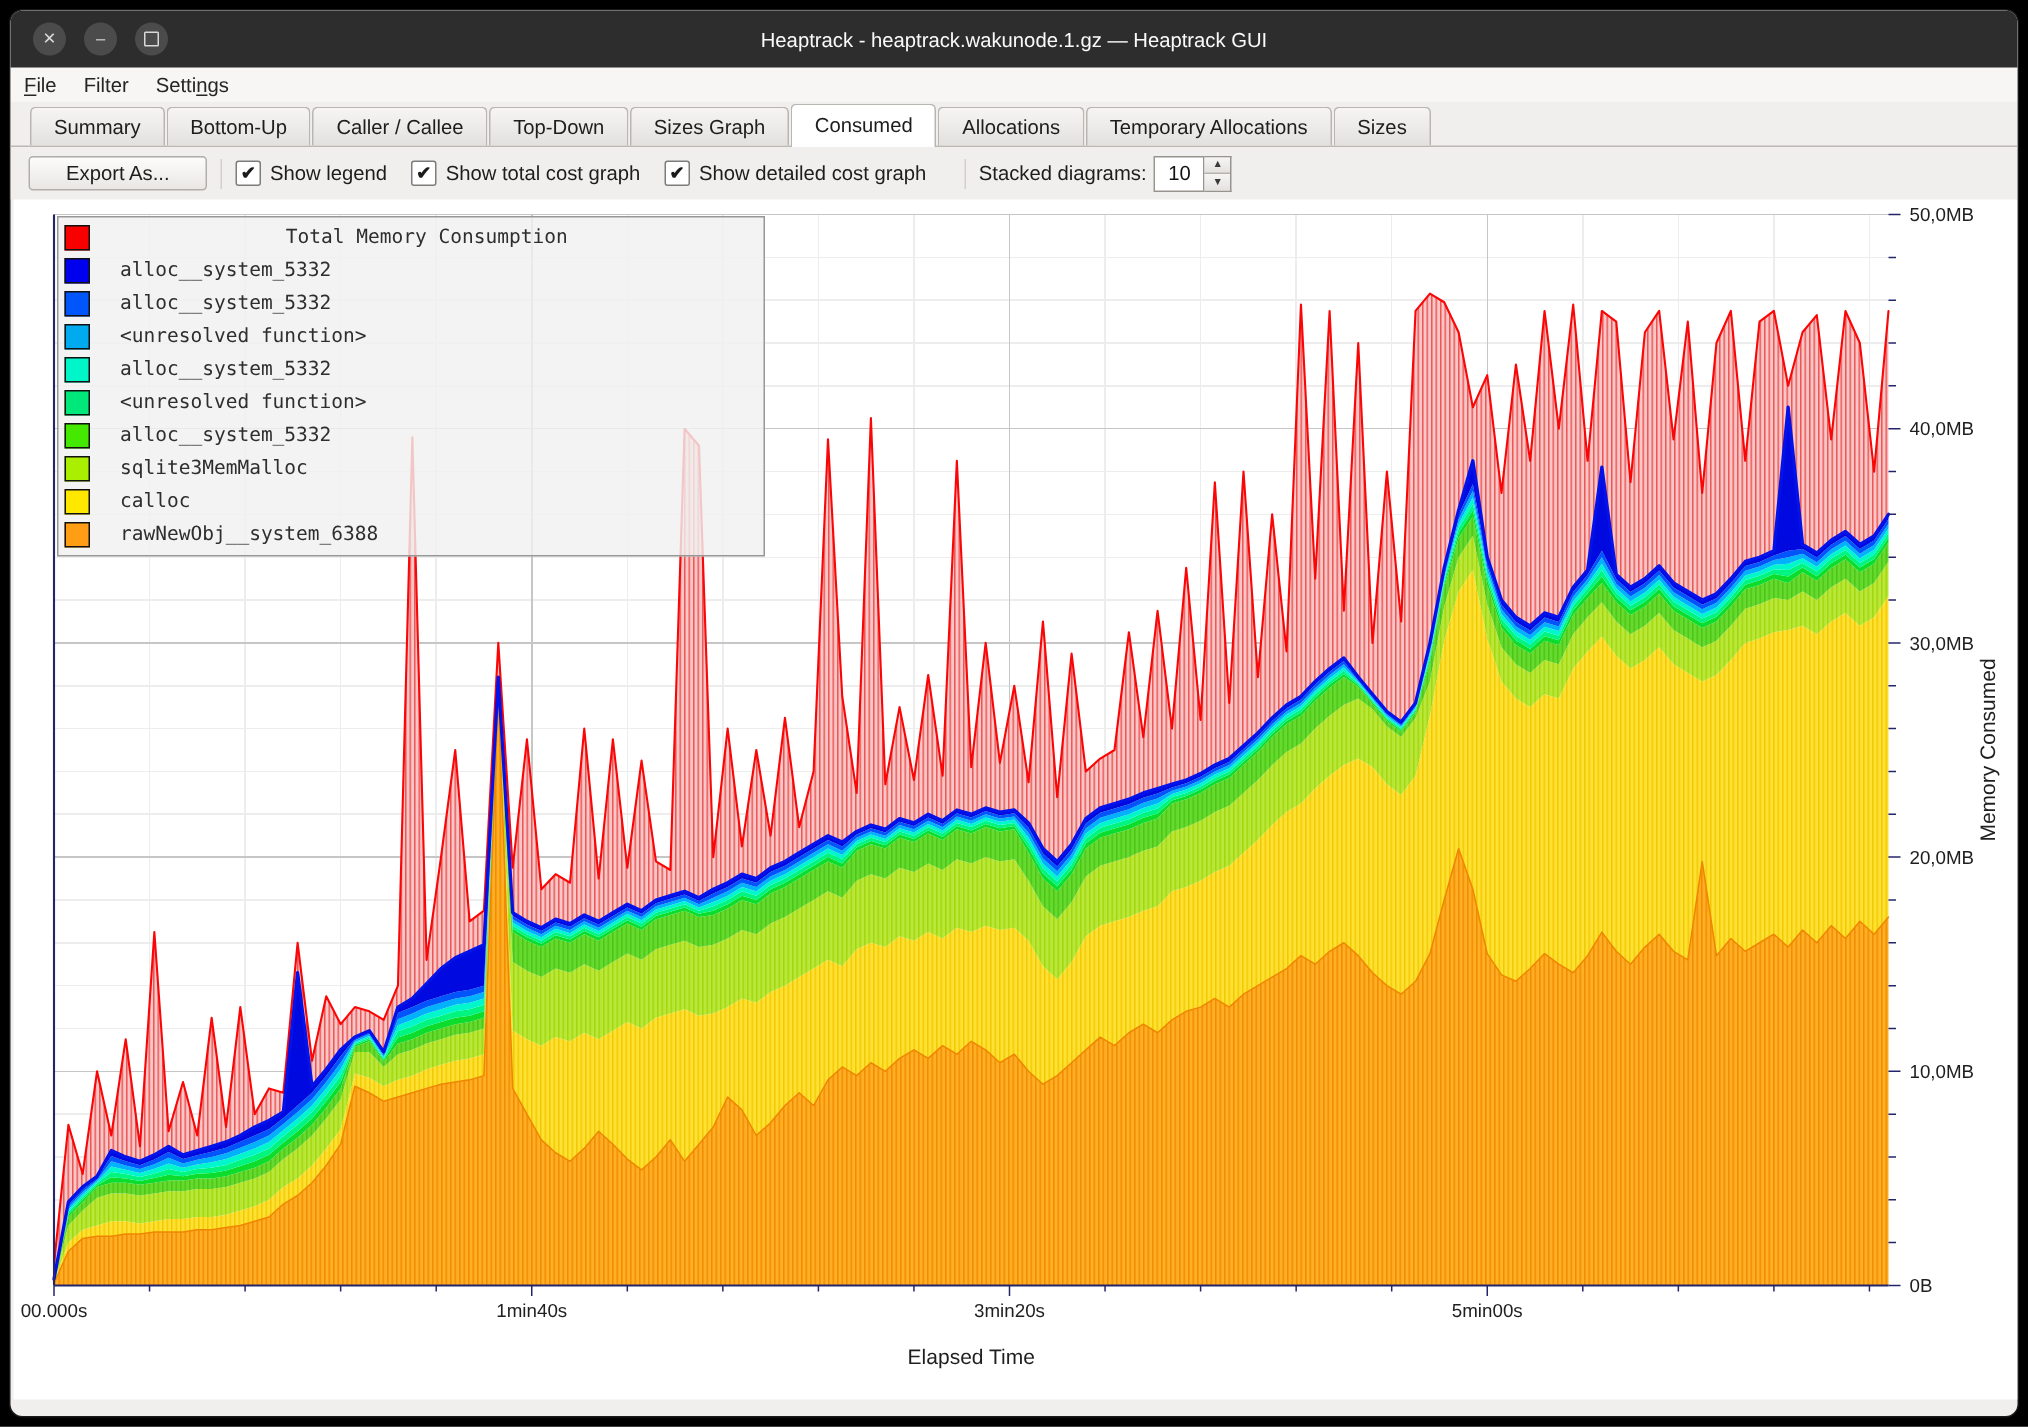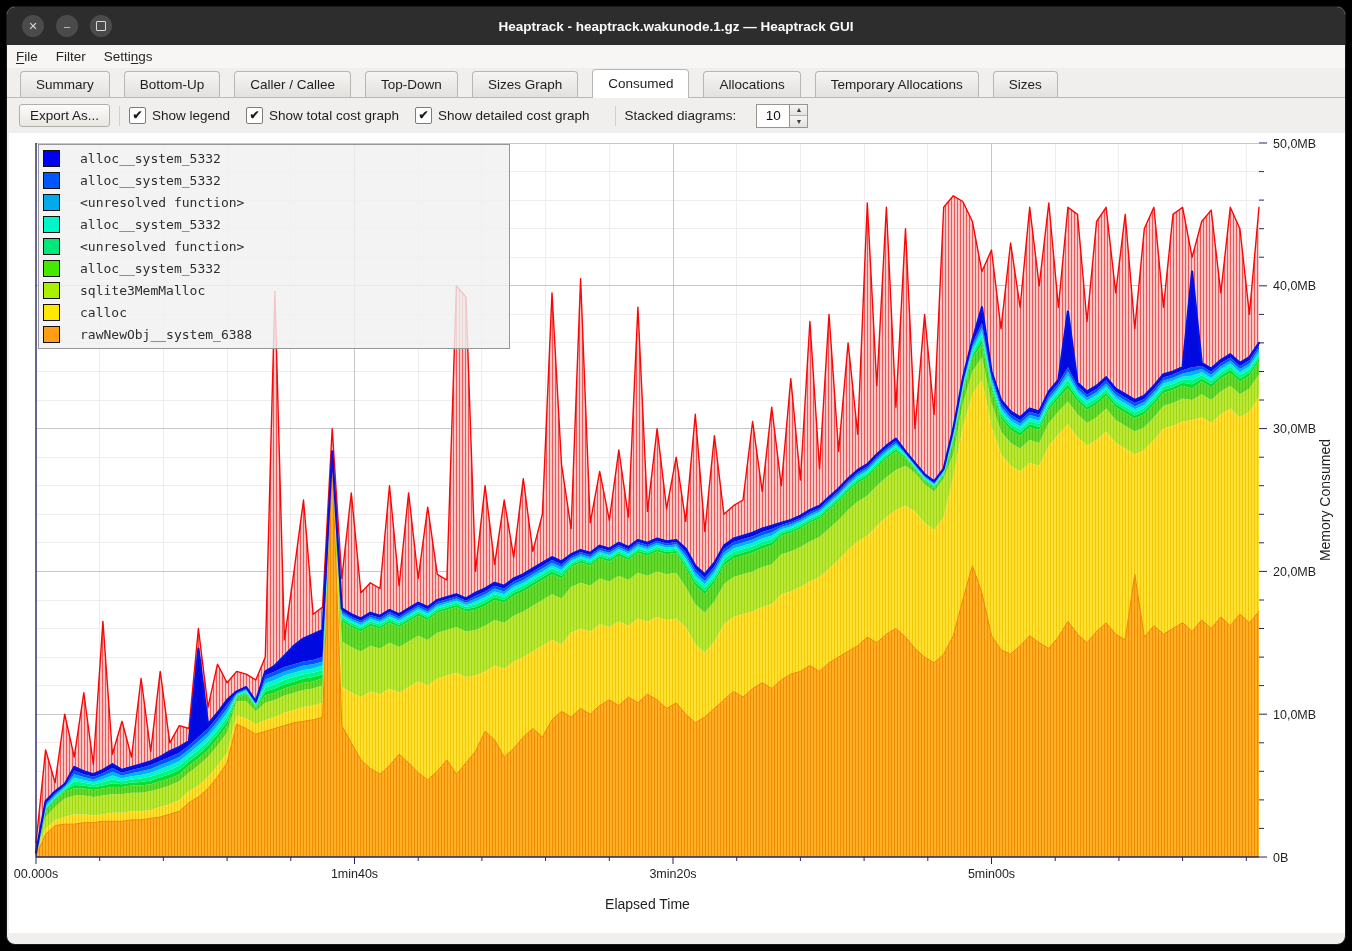--- a/index.html
+++ b/index.html
@@ -6,43 +6,43 @@
     font-family:"Liberation Sans",sans-serif;-webkit-font-smoothing:antialiased;}
   .window{position:absolute;left:6px;top:6px;width:1340px;height:939px;border-radius:9px;
     overflow:hidden;background:#f1efed;border:1px solid #1a1a1a;box-sizing:border-box;}
   
   .titlebar{height:38px;background:#2d2d2d;position:relative;display:flex;align-items:center;}
   .tb-controls{display:flex;gap:12px;padding-left:15px;z-index:2;}
   .tb-btn{width:22px;height:22px;border-radius:50%;background:#4b4b4b;color:#d9d9d9;
     display:flex;align-items:center;justify-content:center;font-size:11px;line-height:1;cursor:default;}
   .tb-btn .sq{width:8px;height:8px;border:1.4px solid #d9d9d9;border-radius:1px;}
   .tb-title{position:absolute;left:0;right:0;text-align:center;color:#fafafa;
-    font-weight:bold;font-size:13.5px;}
+    font-weight:normal;font-size:13.5px;}
   
   .menubar{height:23px;background:#f7f6f5;display:flex;align-items:center;
     font-size:13.5px;color:#252525;}
   .menu-item{padding:2px 9px;border-radius:2px;}
   .menu-item u{text-decoration:underline;text-underline-offset:2px;}
   
   .tabbar{height:29px;background:#f1efed;display:flex;align-items:flex-end;
     padding-left:13px;border-bottom:1px solid #bcb9b5;position:relative;}
   .tab{height:25px;line-height:25px;padding:0 15px;font-size:13.5px;color:#1d1d1d;
     background:linear-gradient(#f6f5f4,#e3e1de);border:1px solid #b9b6b2;border-bottom:none;
-    border-radius:4px 4px 0 0;margin-right:14px;position:relative;}
+    border-radius:4px 4px 0 0;margin-right:1px;position:relative;}
   .tab.active{background:#fff;height:28px;line-height:28px;margin-bottom:-1px;z-index:3;}
   
   .toolbar{height:35px;background:#f1efed;display:flex;align-items:center;
     padding-left:12px;font-size:13.5px;color:#1d1d1d;}
-  .btn{padding:3px 10px;font-size:13.5px;color:#1d1d1d;background:linear-gradient(#fcfcfb,#e9e7e4);
+  .btn{padding:3px 24px;font-size:13.5px;color:#1d1d1d;background:linear-gradient(#fcfcfb,#e9e7e4);
     border:1px solid #b2afaa;border-radius:3px;}
   .tsep{width:1px;height:20px;background:#d3d0cc;margin:0 9px;}
   .cbgroup{display:flex;align-items:center;gap:6px;margin-right:16px;}
   .cb{width:15px;height:15px;border:1px solid #7c7c7c;border-radius:2px;background:#fff;
     font-size:12px;line-height:14px;text-align:center;color:#1b1b1b;font-weight:bold;}
-  .spin{display:inline-flex;margin-left:20px;height:24px;}
+  .spin{display:inline-flex;margin-left:5px;height:24px;}
   .spin-val{width:32px;background:#fff;border:1px solid #979490;text-align:center;
     font-size:13.5px;line-height:22px;color:#111;}
   .spin-btns{width:17px;display:flex;flex-direction:column;border:1px solid #979490;border-left:none;}
   .spin-btns div{flex:1;background:linear-gradient(#f6f5f4,#e4e2df);display:flex;
     align-items:center;justify-content:center;font-size:7px;color:#3a3a3a;}
   .spin-btns div:first-child{border-bottom:1px solid #b5b2ae;}
   
   .chartpanel{position:absolute;left:2px;top:126px;width:1336px;height:800px;background:#fff;}
   .chartpanel svg{position:absolute;left:0;top:0;}
   
@@ -253,20 +253,24 @@
         <text x="1264" y="585.7" text-anchor="start" font-size="12.5" fill="#1f1f1f" font-family="Liberation Sans, sans-serif">10,0MB</text>
         <text x="1264" y="442.9" text-anchor="start" font-size="12.5" fill="#1f1f1f" font-family="Liberation Sans, sans-serif">20,0MB</text>
         <text x="1264" y="300.1" text-anchor="start" font-size="12.5" fill="#1f1f1f" font-family="Liberation Sans, sans-serif">30,0MB</text>
         <text x="1264" y="157.3" text-anchor="start" font-size="12.5" fill="#1f1f1f" font-family="Liberation Sans, sans-serif">40,0MB</text>
         <text x="1264" y="14.5" text-anchor="start" font-size="12.5" fill="#1f1f1f" font-family="Liberation Sans, sans-serif">50,0MB</text>
         <text x="638.5" y="776" text-anchor="middle" font-size="14" fill="#1f1f1f" font-family="Liberation Sans, sans-serif">Elapsed Time</text>
         <text x="1321" y="367" text-anchor="middle" font-size="14" fill="#1f1f1f" font-family="Liberation Sans, sans-serif" transform="rotate(-90 1321 367)">Memory Consumed</text>
       </svg>
 
     <div class="legend" id="legend">
+      <div class="lg-row title">
+        <span class="sw" style="background: rgb(249, 0, 0);"></span>
+        <span class="lbl">Total Memory Consumption</span>
+      </div>
       <div class="lg-row">
           <span class="sw" style="background: rgb(0, 0, 238);"></span>
           <span class="lbl">alloc__system_5332</span>
         </div>
       <div class="lg-row">
           <span class="sw" style="background: rgb(0, 85, 251);"></span>
           <span class="lbl">alloc__system_5332</span>
         </div>
       <div class="lg-row">
           <span class="sw" style="background: rgb(0, 170, 238);"></span>

